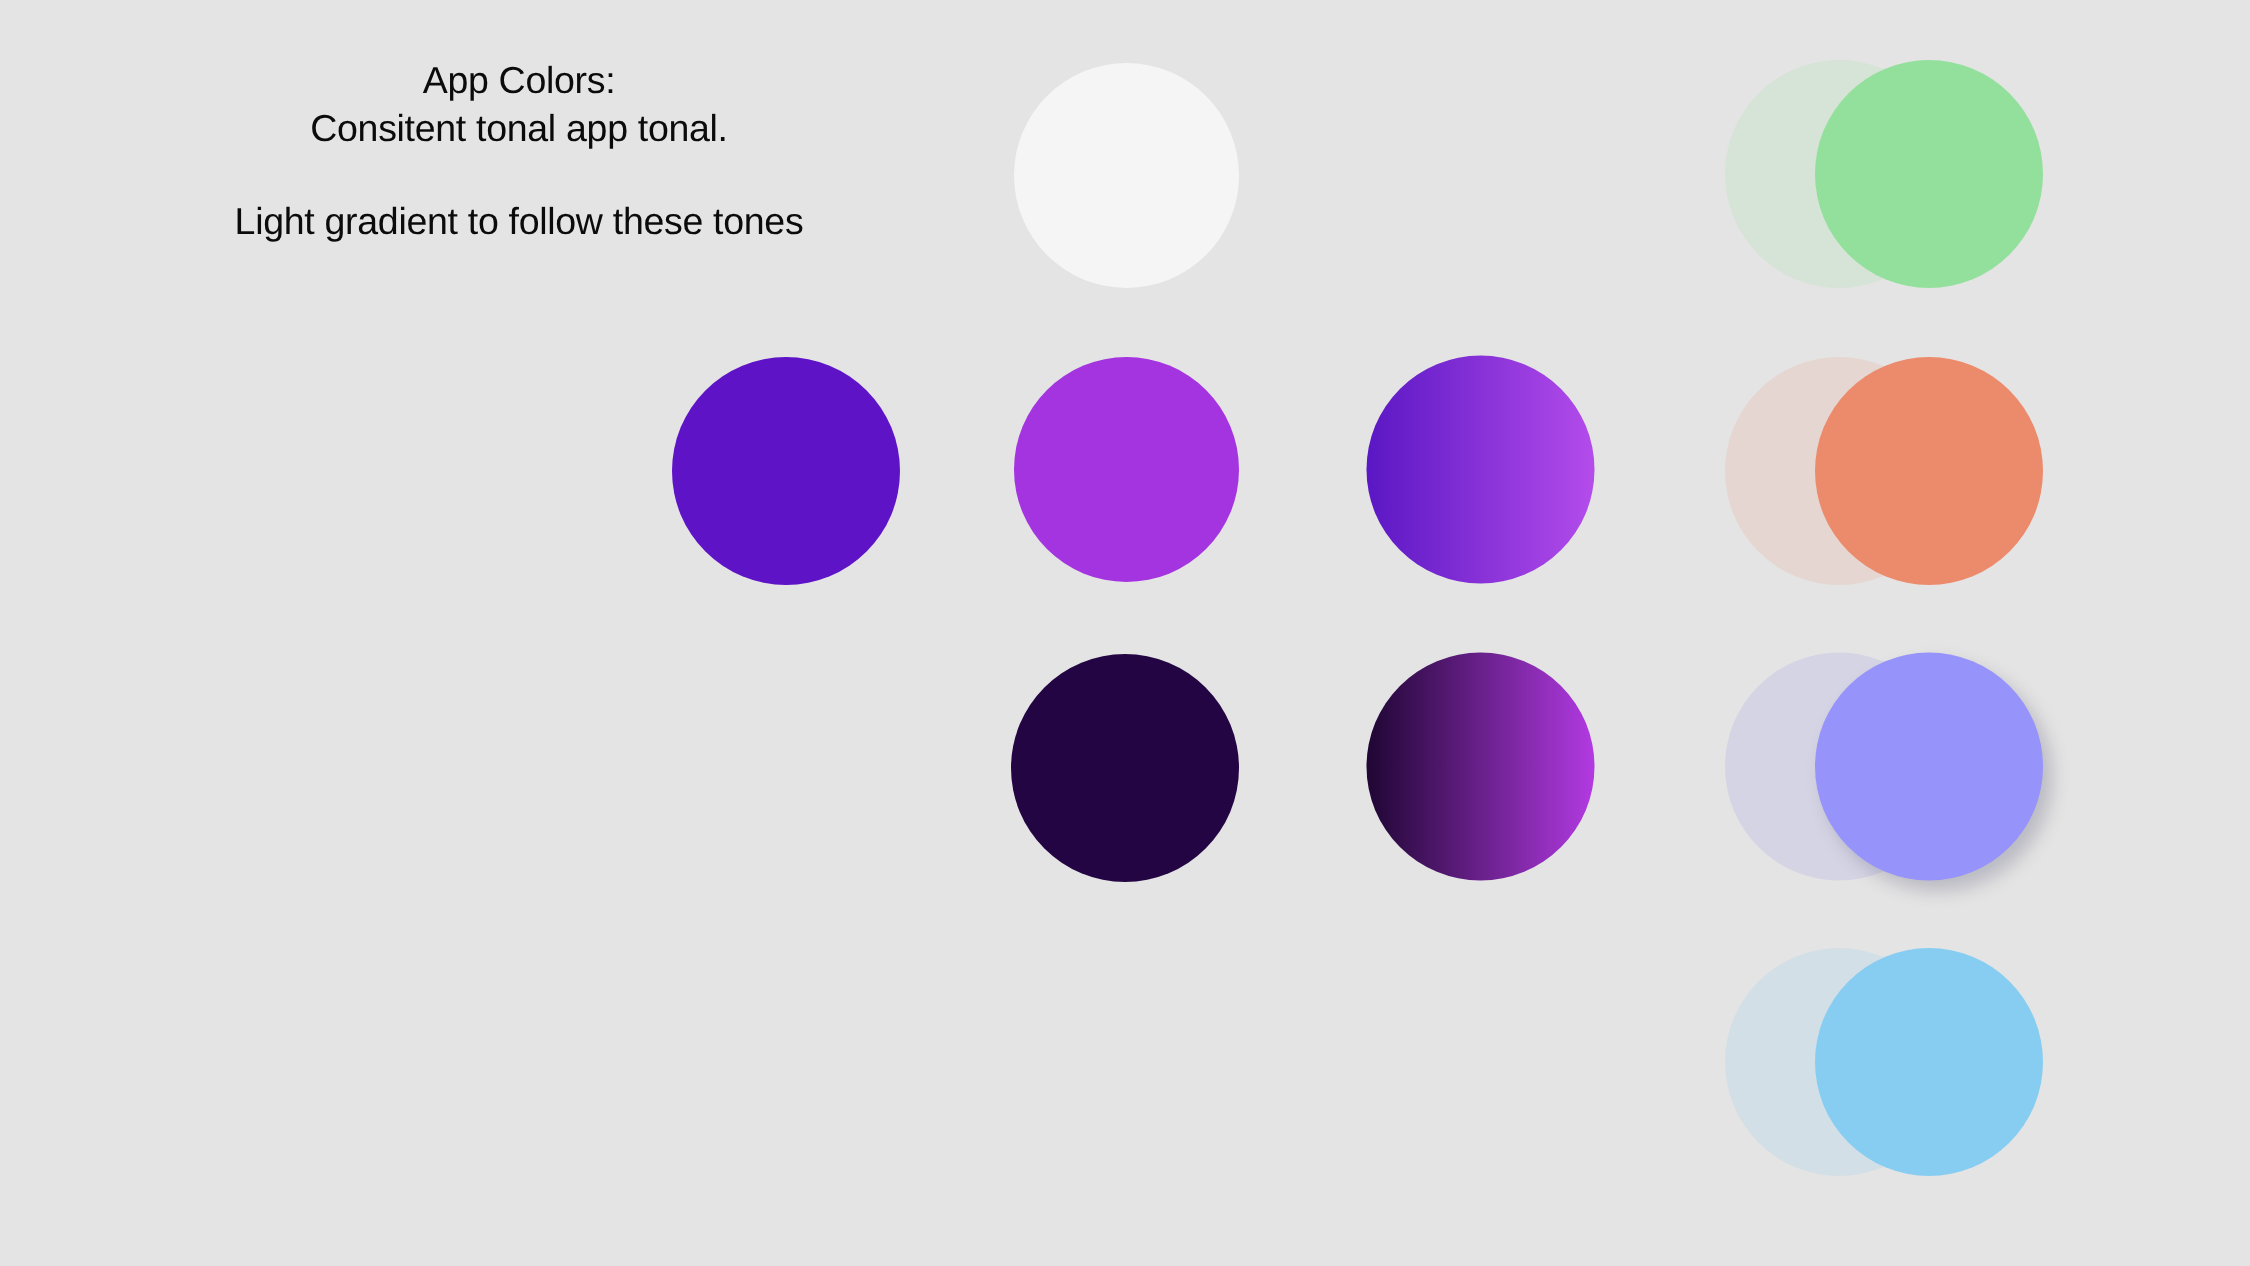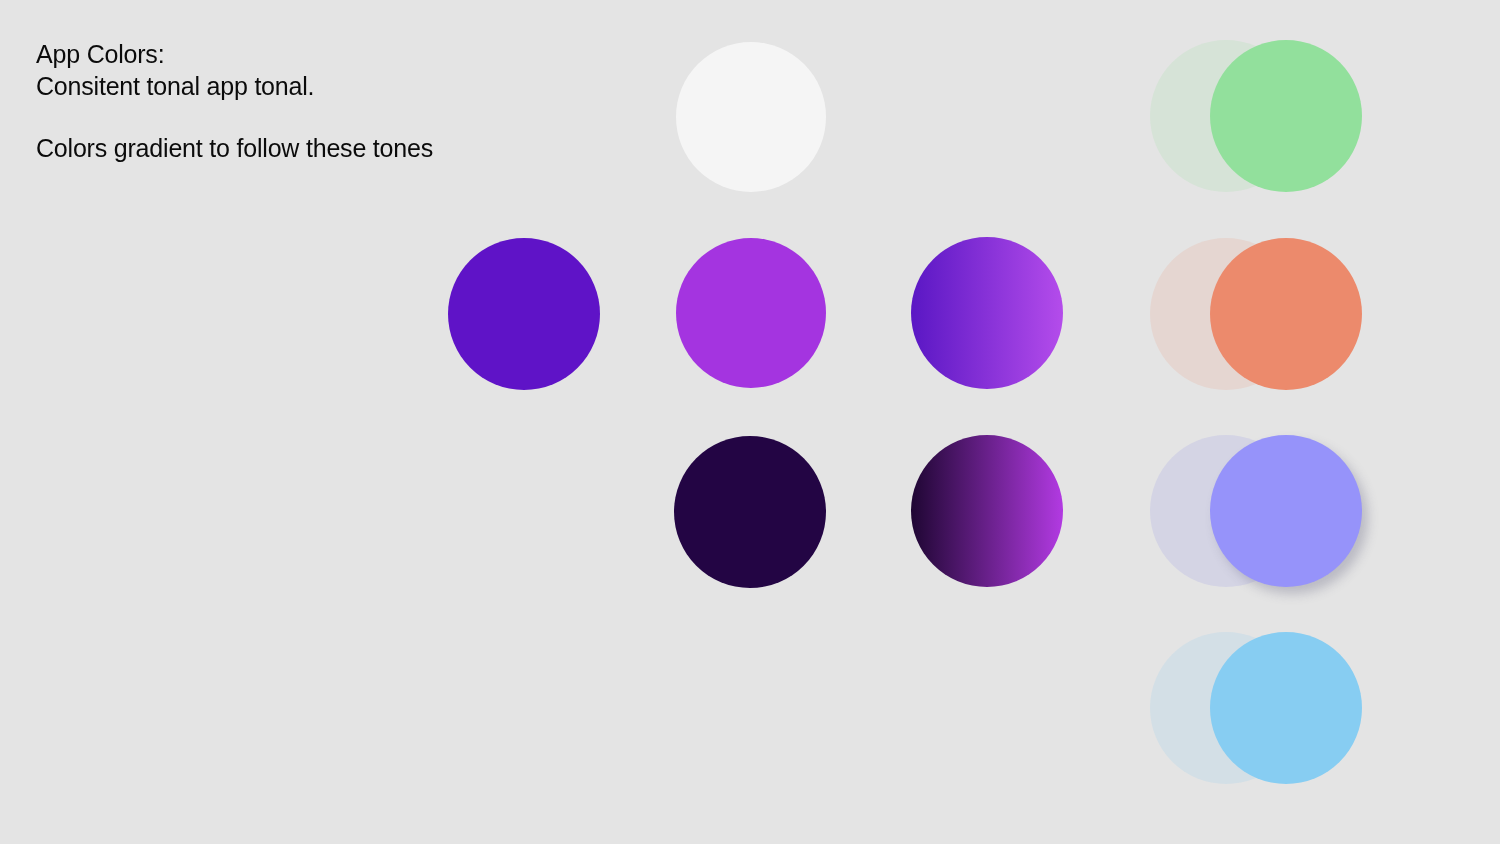--- a/index.html
+++ b/index.html
@@ -13,20 +13,21 @@
     background: #e4e4e4;
     font-family: "Liberation Sans", sans-serif;
     overflow: hidden;
     position: relative;
   }
   #canvas {
     position: absolute;
     inset: 0;
     width: 1500px;
     height: 844px;
+    text-align: center;
   }
 
   
   .notes {
     position: absolute;
     left: 36px;
     top: 38px;
     width: 620px;
     color: #0b0b0b;
     -webkit-font-smoothing: antialiased;
@@ -64,21 +65,21 @@
 </style>
 </head>
 <body style="background: rgb(228, 228, 228);">
 
 <div id="canvas">
 
   <div class="notes" style="color: rgb(11, 11, 11);">
     <div class="note-line">App Colors:</div>
     <div class="note-line">Consitent tonal app tonal.</div>
     <div class="note-gap"></div>
-    <div class="note-line">Colors gradient to follow these tones</div>
+    <div class="note-line">Light gradient to follow these tones</div>
   </div>
 
   <div id="swatch-layer">
       <div class="swatch" style="left: 676px; top: 42px; width: 150px; height: 150px; background: rgb(245, 245, 245);"></div>
       <div class="swatch" style="left: 448px; top: 238px; width: 152px; height: 152px; background: rgb(95, 19, 199);"></div>
       <div class="swatch" style="left: 676px; top: 238px; width: 150px; height: 150px; background: rgb(164, 52, 224);"></div>
       <div class="swatch" style="left: 674px; top: 436px; width: 152px; height: 152px; background: rgb(35, 5, 68);"></div>
       <div class="swatch" style="left: 911px; top: 237px; width: 152px; height: 152px; background: linear-gradient(90deg, rgb(90, 23, 196) 0%, rgb(180, 76, 235) 100%);"></div>
       <div class="swatch" style="left: 911px; top: 435px; width: 152px; height: 152px; background: linear-gradient(90deg, rgb(31, 6, 51) 0%, rgb(178, 58, 226) 100%);"></div>
       <div class="pair" style="left: 1150px; top: 40px; width: 212px; height: 152px;">

